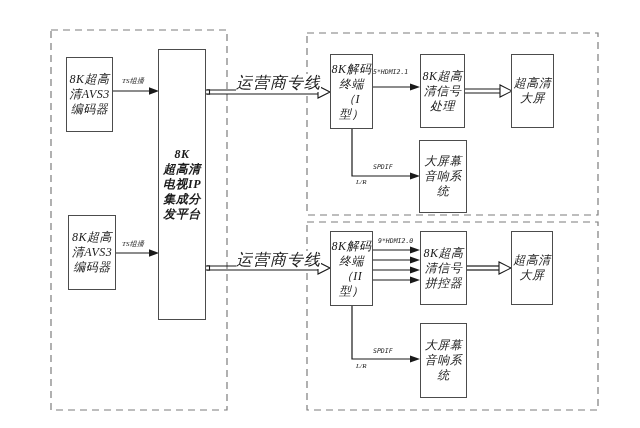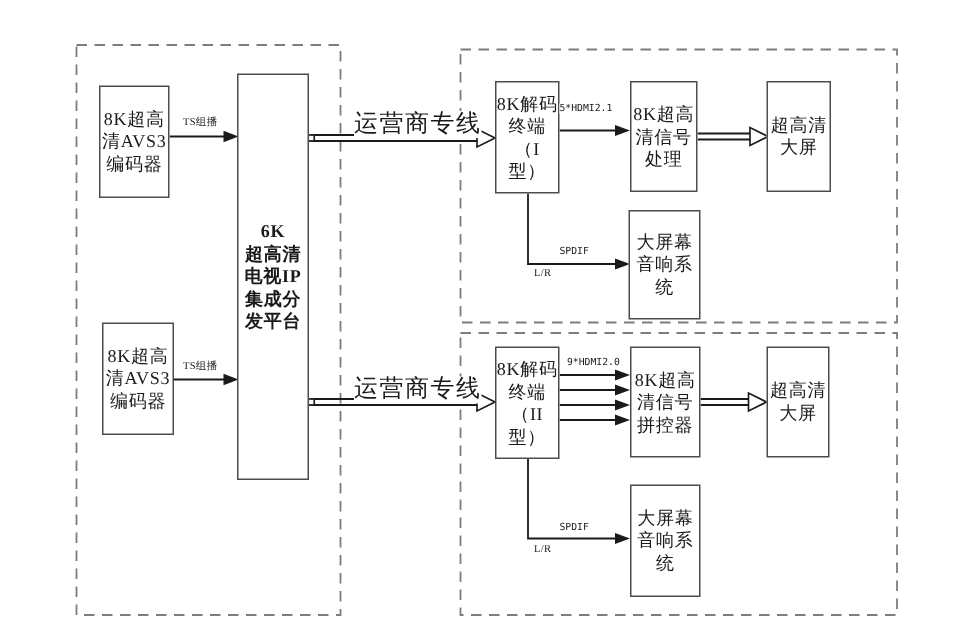--- a/index.html
+++ b/index.html
@@ -3,20 +3,21 @@
 <meta charset="utf-8">
 <style>
   html,body{margin:0;padding:0;background:#ffffff;}
   #canvas{
     position:relative;
     width:640px;height:428px;
     background:#ffffff;
     font-family:"Liberation Serif","DejaVu Serif",serif;
     color:#1a1a1a;
     overflow:hidden;
+    font-style:italic;
   }
   #wires{position:absolute;left:0;top:0;width:640px;height:428px;}
   .box{
     position:absolute;
     box-sizing:border-box;
     border:1px solid #4c4c4c;
     background:#ffffff;
     display:flex;align-items:center;justify-content:center;
     text-align:center;
   }
@@ -103,21 +104,21 @@
 编码器</span>
   </div>
 
   <div class="box" style="left:68px;top:215px;width:48px;height:75px;">
     <span>8K超高
 清AVS3
 编码器</span>
   </div>
 
   <div class="box bold" style="left:158px;top:49px;width:48px;height:271px;">
-    <span>6K
+    <span>8K
 超高清
 电视IP
 集成分
 发平台</span>
   </div>
 
   <div class="box" style="left:330px;top:54px;width:43px;height:75px;">
     <span>8K解码
 终端
 （I型）</span>

